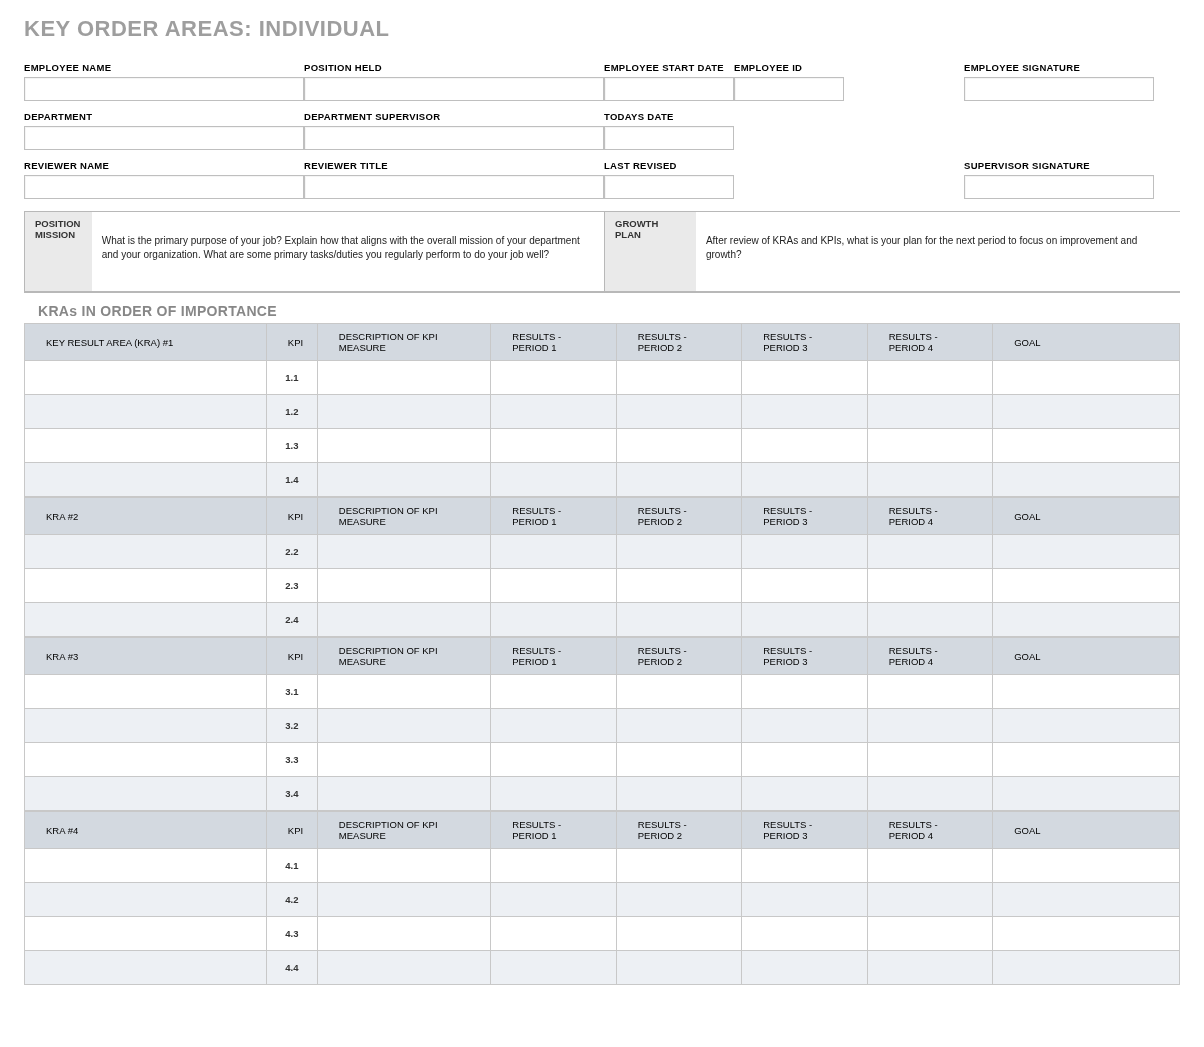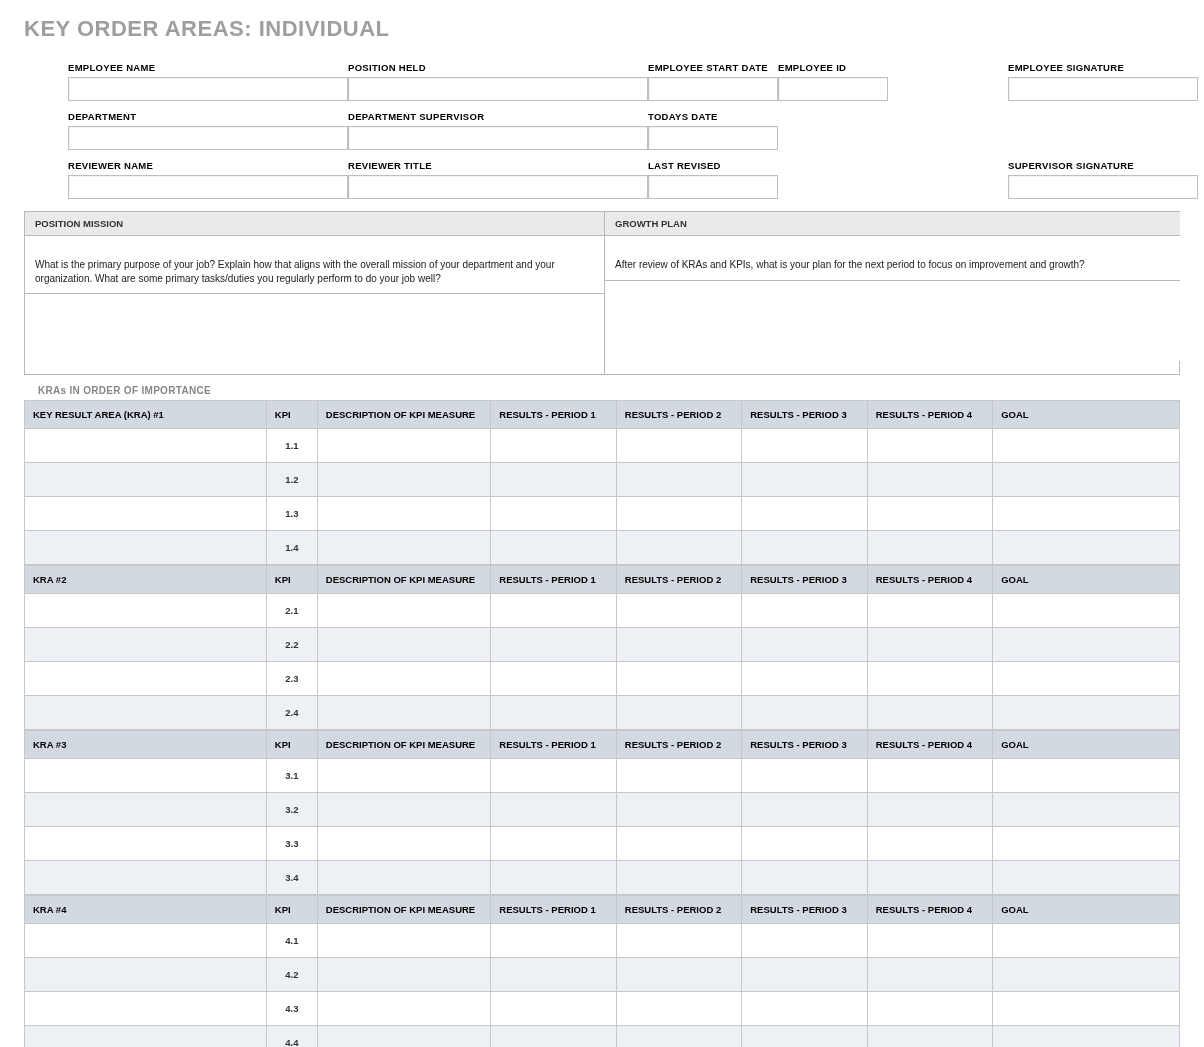--- a/index.html
+++ b/index.html
@@ -17,21 +17,20 @@
     letter-spacing: 0.5px;
     margin-bottom: 18px;
   }
 
   
   .info {
     display: grid;
     grid-template-columns: 280px 300px 130px 110px 120px 190px;
     gap: 0;
     margin-bottom: 12px;
-    margin-left: 44px;
   }
   .info .cell { display: flex; flex-direction: column; }
   .info .lbl {
     font-size: 9.5px;
     font-weight: 700;
     letter-spacing: 0.3px;
     color: #000;
     padding: 2px 0 4px 0;
   }
   .info .lbl.center { }
@@ -45,21 +44,21 @@
   .info .row-spacer { height: 8px; grid-column: 1 / -1; }
 
   
   .panels {
     display: grid;
     grid-template-columns: 580px 575px;
     gap: 0;
     margin-bottom: 10px;
     border: 1px solid #b8b8b8;
   }
-  .panel { border-right: 1px solid #b8b8b8; display: flex; flex-direction: column; }
+  .panel { border-right: 1px solid #b8b8b8; display: flex; flex-direction: row; }
   .panel:last-child { border-right: none; }
   .panel .phead {
     background: #eaeaea;
     border-bottom: 1px solid #b8b8b8;
     padding: 6px 10px;
     font-size: 9.5px;
     font-weight: 700;
   }
   .panel .pdesc {
     background: #fff;
@@ -69,21 +68,21 @@
     line-height: 1.35;
     color: #222;
   }
   .panel .pbody {
     background: #fff;
     height: 80px;
   }
 
   
   .subhead {
-    font-size: 10px;
+    font-size: 14px;
     font-weight: 700;
     color: #878787;
     margin: 4px 0 4px 2px;
     letter-spacing: 0.3px;
     padding-left: 12px;
   }
 
   
   table.kra {
     width: 100%;
@@ -94,24 +93,24 @@
   }
   table.kra th, table.kra td {
     border: 1px solid #c8c8c8;
     font-size: 9.5px;
     padding: 6px 8px;
     text-align: left;
     height: 34px;
   }
   table.kra th {
     background: #d3d9e0;
-    font-weight: 700;
+    font-weight: 400;
     color: #000;
     height: 28px;
-    padding: 7px 8px;
+    padding: 7px 21px;
   }
   table.kra td.kpi {
     font-weight: 700;
     text-align: center;
     width: 50px;
   }
   table.kra tr.stripe td { background: #edf0f4; }
   table.kra tr.nostripe td { background: #fff; }
   table.kra col.c-kra  { width: 237px; }
   table.kra col.c-kpi  { width: 50px;  }
@@ -305,30 +304,20 @@
           <th>KPI</th>
           <th>DESCRIPTION OF KPI MEASURE</th>
           <th>RESULTS - PERIOD 1</th>
           <th>RESULTS - PERIOD 2</th>
           <th>RESULTS - PERIOD 3</th>
           <th>RESULTS - PERIOD 4</th>
           <th>GOAL</th>
         </tr>
       </thead>
       <tbody>
-        <tr class="nostripe">
-          <td></td>
-          <td class="kpi">2.1</td>
-          <td></td>
-          <td></td>
-          <td></td>
-          <td></td>
-          <td></td>
-          <td></td>
-        </tr>
         <tr class="stripe">
           <td></td>
           <td class="kpi">2.2</td>
           <td></td>
           <td></td>
           <td></td>
           <td></td>
           <td></td>
           <td></td>
         </tr>

